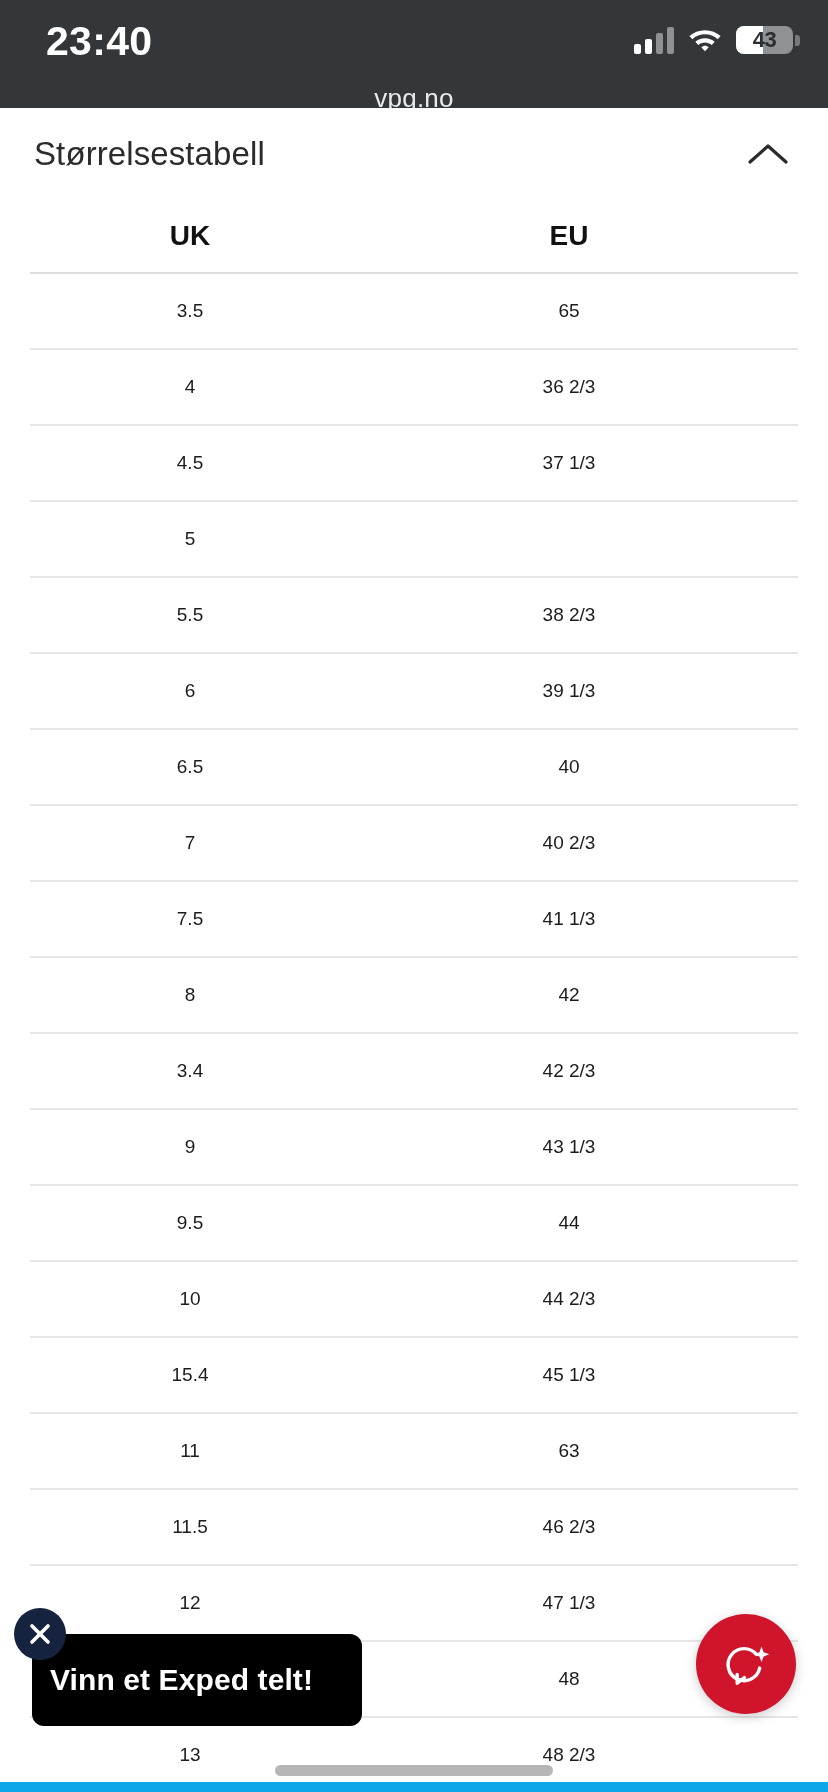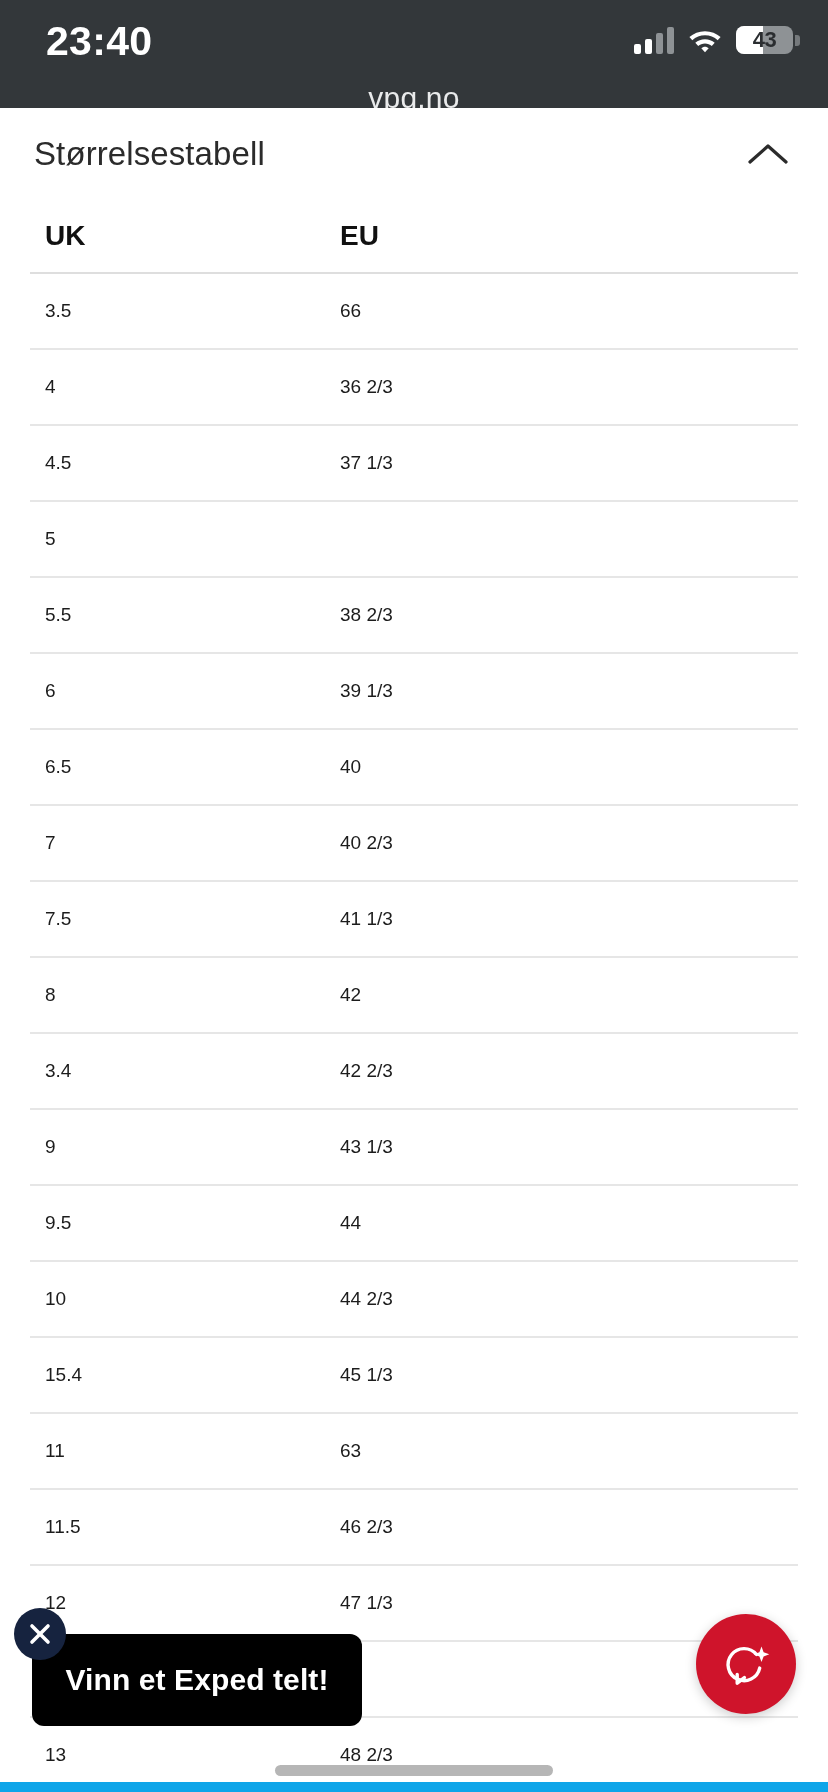--- a/index.html
+++ b/index.html
@@ -28,21 +28,21 @@
   }
   .status-time {
     position:absolute; left:46px; top:18px;
     color:#ffffff;
     font-size:41px;
     font-weight:600;
     letter-spacing:0.3px;
   }
   .status-right {
     position:absolute; right:28px; top:26px;
-    display:flex; align-items:flex-end; gap:14px;
+    display:flex; align-items:center; gap:14px;
   }
   
   .cell-bars { display:flex; align-items:flex-end; gap:4px; height:27px; }
   .cell-bars i { display:block; width:7px; background:#ffffff; border-radius:2px; }
   .cell-bars i.b1 { height:10px; }
   .cell-bars i.b2 { height:15px; }
   .cell-bars i.b3 { height:21px; background:#8e9295; }
   .cell-bars i.b4 { height:27px; background:#8e9295; }
   
   .wifi { width:34px; height:26px; display:block; }
@@ -74,21 +74,21 @@
   }
   .batt-wrap { display:flex; align-items:center; }
 
   .url-bar {
     position:absolute; top:78px; left:0;
     width:828px; height:40px;
     display:flex; align-items:center; justify-content:center;
   }
   .url-text {
     color:#e9eaeb;
-    font-size:30px;
+    font-size:26px;
     letter-spacing:0.2px;
     text-align:right;
   }
 
   
   .content {
     position:absolute; top:108px; left:0;
     width:828px; height:1674px;
     background:#ffffff;
   }
@@ -116,20 +116,21 @@
   
   .table {
     margin:0 30px;
     width:calc(828px - 60px);
   }
   .trow {
     display:flex;
     align-items:center;
     height:76px;
     border-bottom:2px solid #e6e6e6;
+    text-align:center;
   }
   .trow.head {
     height:74px;
     border-bottom:2px solid #dedede;
   }
   .trow.head .cell {
     font-weight:700;
     font-size:28px;
     color:#111111;
   }
@@ -147,21 +148,21 @@
     position:absolute;
     left:32px;
     bottom:66px;
     width:330px;
     z-index:40;
   }
   .toast {
     background:#000000;
     border-radius:12px;
     min-height:92px;
-    display:flex; align-items:center; justify-content:center;
+    display:flex; align-items:center; justify-content:flex-start;
     padding:20px 18px;
   }
   .toast-text {
     color:#ffffff;
     font-size:30px;
     font-weight:700;
     letter-spacing:0.1px;
     text-align:center;
   }
   .toast-close {
@@ -256,21 +257,21 @@
 
     <div class="table">
 
       <div class="trow head">
         <div class="cell uk">UK</div>
         <div class="cell eu">EU</div>
       </div>
 
       <div class="trow">
         <div class="cell uk">3.5</div>
-        <div class="cell eu">66</div>
+        <div class="cell eu">65</div>
       </div>
       <div class="trow">
         <div class="cell uk">4</div>
         <div class="cell eu">36 2/3</div>
       </div>
       <div class="trow">
         <div class="cell uk">4.5</div>
         <div class="cell eu">37 1/3</div>
       </div>
       <div class="trow">

